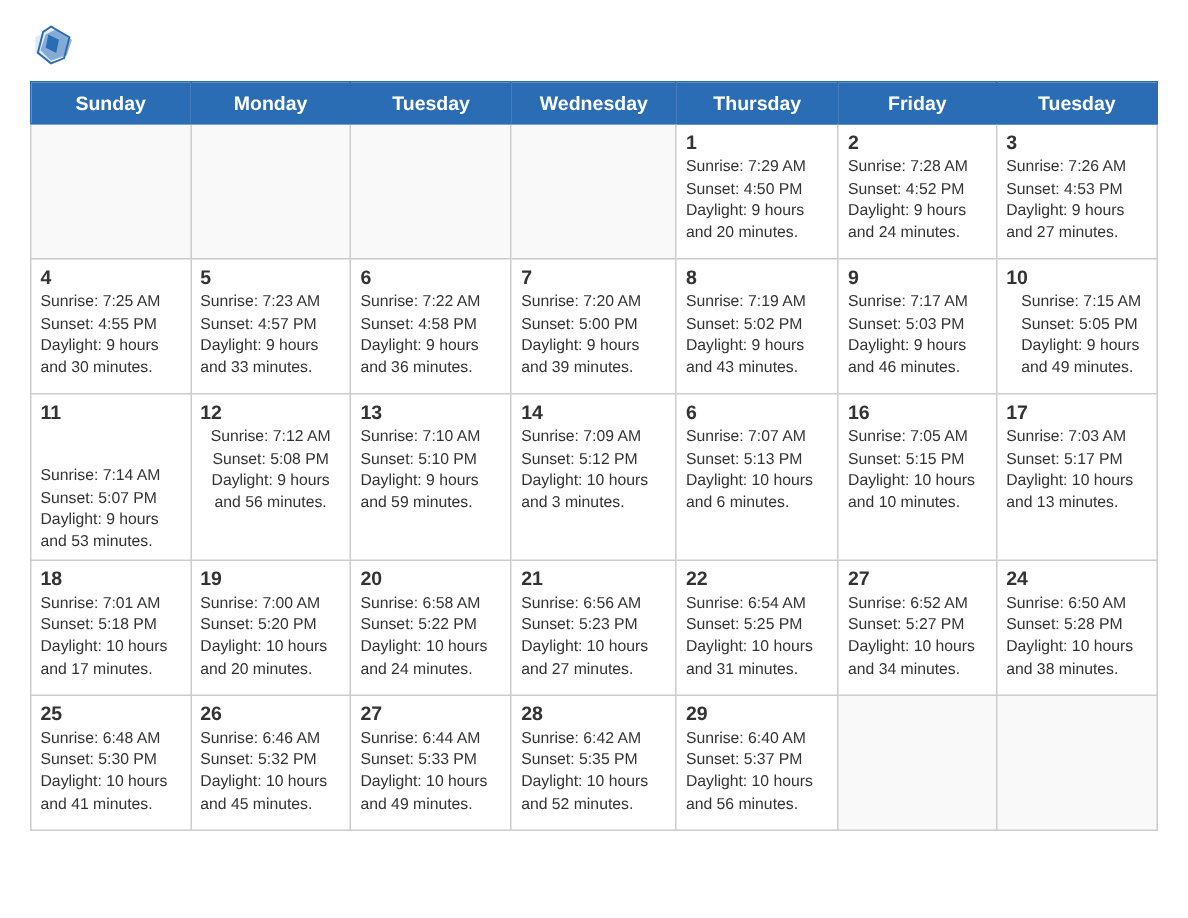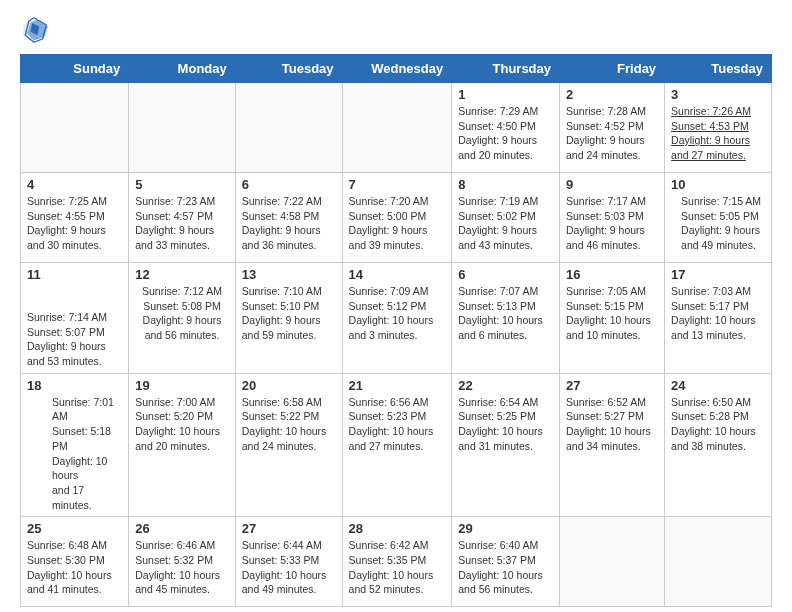--- a/index.html
+++ b/index.html
@@ -48,21 +48,21 @@
       color: #555;
     }
     .calendar-table {
       width: 100%;
       border-collapse: collapse;
       font-size: 11px;
     }
     .calendar-table thead th {
       background: #2a6db5;
       color: #fff;
-      text-align: right;
+      text-align: center;
       padding: 6px 8px;
       font-size: 13px;
       font-weight: bold;
       border: 1px solid #2a6db5;
     }
     .calendar-table tbody td {
       border: 1px solid #ccc;
       vertical-align: top;
       padding: 4px 6px;
       width: 113px;
@@ -134,21 +134,21 @@
         </td>
         <td>
           <span class="day-number">2</span>
           <div class="day-info" style="white-space: pre-line;">Sunrise: 7:28 AM
 Sunset: 4:52 PM
 Daylight: 9 hours
 and 24 minutes.</div>
         </td>
         <td>
           <span class="day-number">3</span>
-          <div class="day-info" style="white-space: pre-line; text-decoration: underline;">Sunrise: 7:26 AM
+          <div class="day-info" style="white-space: pre-line;">Sunrise: 7:26 AM
 Sunset: 4:53 PM
 Daylight: 9 hours
 and 27 minutes.</div>
         </td>
       </tr>
       <tr>
         <td>
           <span class="day-number">4</span>
           <div class="day-info" style="white-space: pre-line;">Sunrise: 7:25 AM
 Sunset: 4:55 PM
@@ -245,21 +245,21 @@
           <span class="day-number">17</span>
           <div class="day-info" style="white-space: pre-line;">Sunrise: 7:03 AM
 Sunset: 5:17 PM
 Daylight: 10 hours
 and 13 minutes.</div>
         </td>
       </tr>
       <tr>
         <td>
           <span class="day-number">18</span>
-          <div class="day-info" style="white-space: pre-line; margin-left: 25px;">Sunrise: 7:01 AM
+          <div class="day-info" style="white-space: pre-line;">Sunrise: 7:01 AM
 Sunset: 5:18 PM
 Daylight: 10 hours
 and 17 minutes.</div>
         </td>
         <td>
           <span class="day-number">19</span>
           <div class="day-info" style="white-space: pre-line;">Sunrise: 7:00 AM
 Sunset: 5:20 PM
 Daylight: 10 hours
 and 20 minutes.</div>

